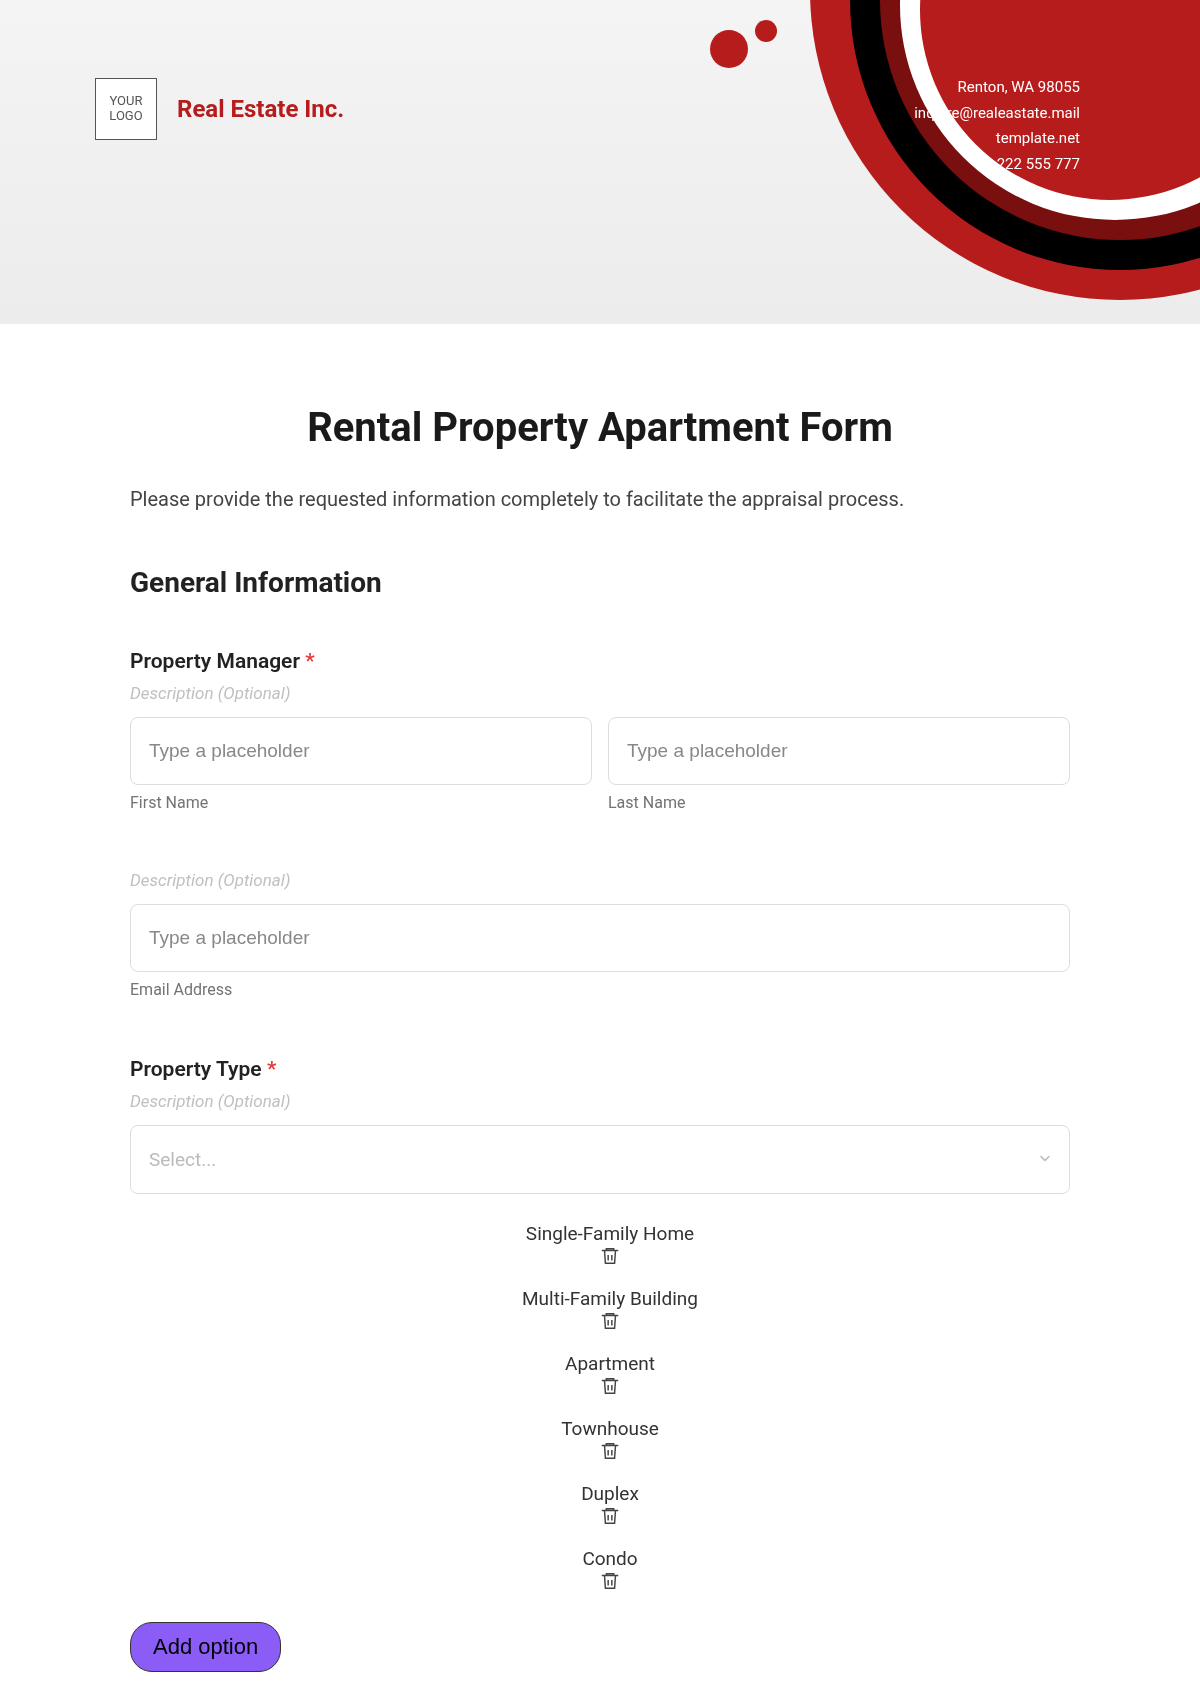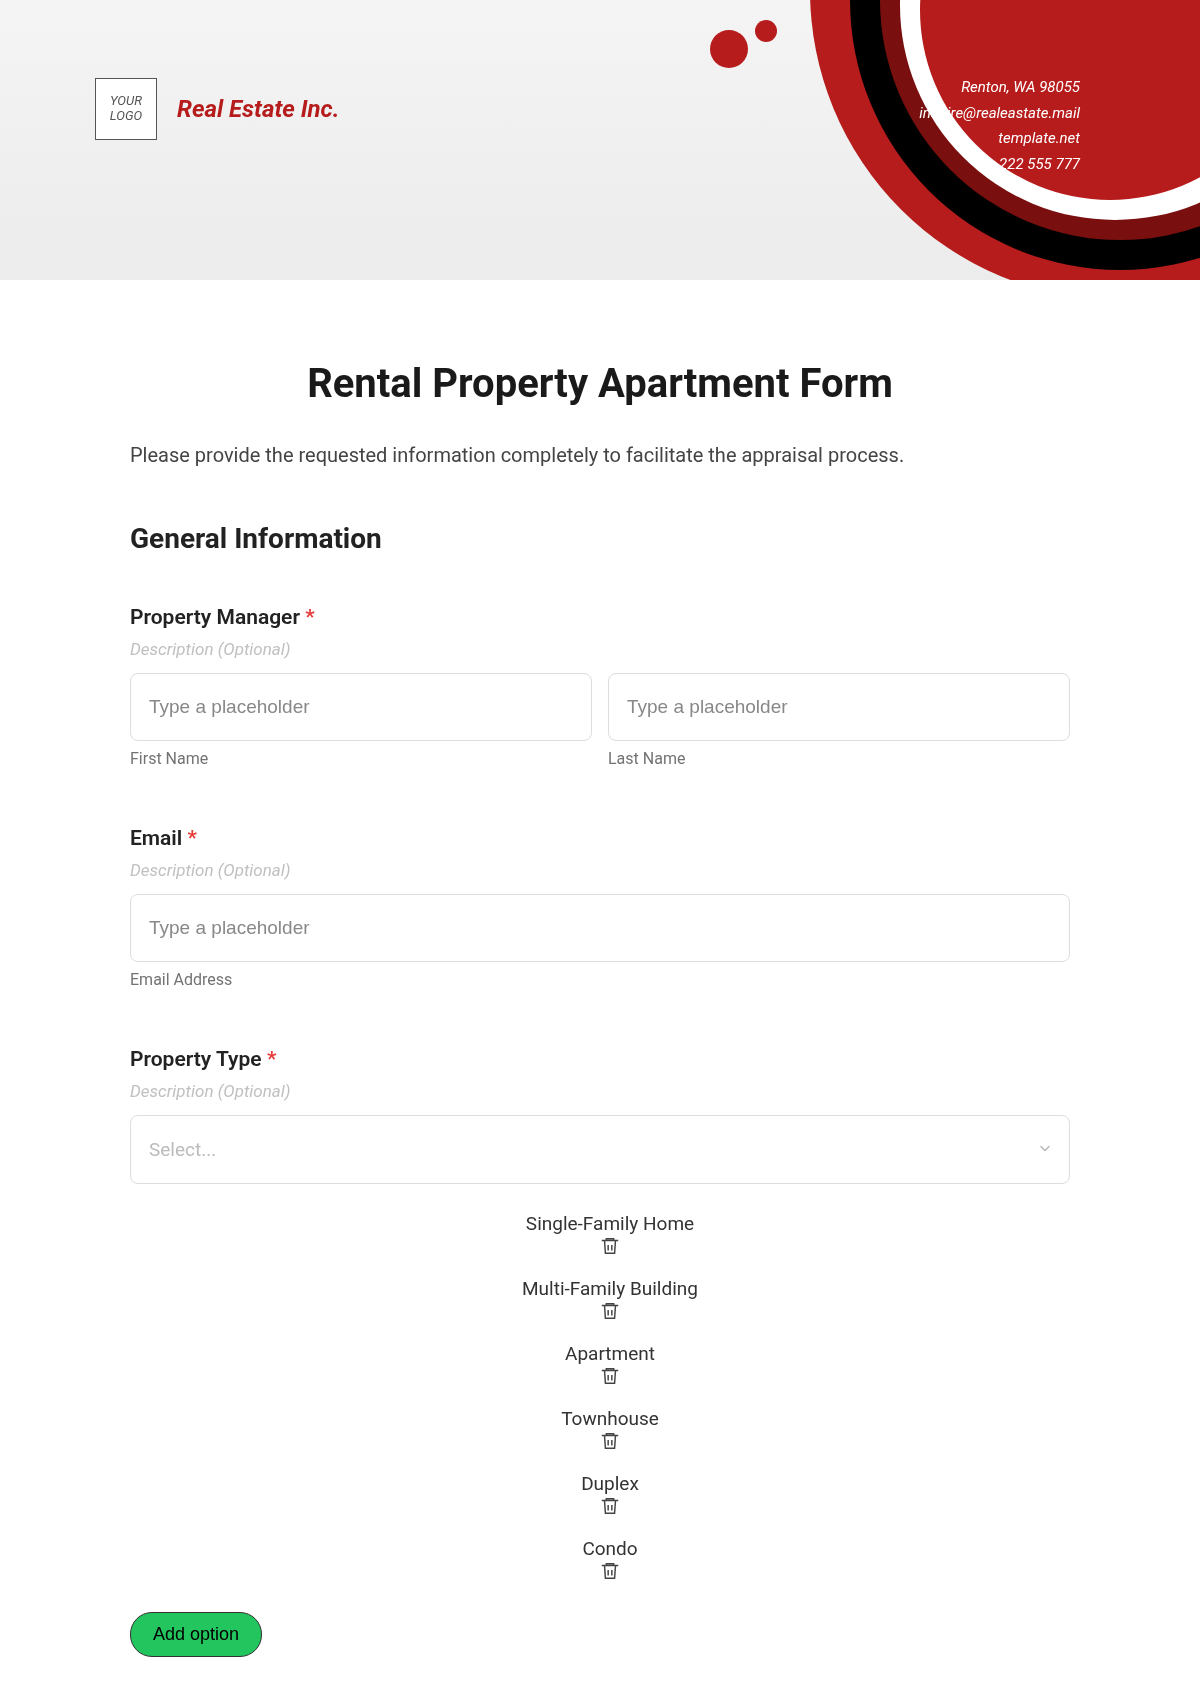--- a/index.html
+++ b/index.html
@@ -4,24 +4,23 @@
 <style>
 * { box-sizing: border-box; margin: 0; padding: 0; }
 body {
   font-family: -apple-system, BlinkMacSystemFont, "Segoe UI", Roboto, Helvetica, Arial, sans-serif;
   background: #fff;
   width: 1200px;
   color: #222;
 }
 .header {
   position: relative;
-  height: 280px;
+  height: 324px;
   background: linear-gradient(to bottom, #f4f4f4 0%, #ececec 100%);
   overflow: hidden;
-  font-style: italic;
 }
 .swirl {
   position: absolute;
   top: -80px;
   right: -80px;
   width: 620px;
   height: 460px;
 }
 .swirl .c1 { position:absolute; width:620px; height:620px; border-radius:50%; background:#b71c1c; right:-150px; top:-240px; }
 .swirl .c2 { position:absolute; width:540px; height:540px; border-radius:50%; background:#000; right:-110px; top:-190px; }
@@ -126,24 +125,24 @@
   justify-content:space-between;
   padding:10px 4px;
   font-size:19px;
   color:#333;
   flex-direction:column;
 }
 .trash { width:22px; height:22px; color:#444; cursor:pointer; }
 .add-option-btn {
   margin-top:20px;
   border:1.5px solid #333;
-  background:#22c55e;
+  background:#8b5cf6;
   border-radius:22px;
   padding:11px 22px;
-  font-size:18px;
+  font-size:22px;
   cursor:pointer;
   text-align:right;
 }
 .chev { position:absolute; right:16px; top:50%; transform:translateY(-50%); color:#bbb; }
 .select-wrap { position:relative; }
 </style>
 </head>
 <body>
 
 <div class="header">
@@ -186,23 +185,20 @@
         <div class="sublabel">First Name</div>
       </div>
       <div>
         <input class="text-input" placeholder="Type a placeholder" style="">
         <div class="sublabel">Last Name</div>
       </div>
     </div>
   </div>
 
   <div class="field-group">
-    <div class="field-label">
-      <span>Email</span> <span class="req">*</span>
-    </div>
     <div class="desc-hint">Description (Optional)</div>
     <input class="text-input" placeholder="Type a placeholder" style="">
     <div class="sublabel">Email Address</div>
   </div>
 
   <div class="field-group">
     <div class="field-label">
       <span>Property Type</span> <span class="req">*</span>
     </div>
     <div class="desc-hint">Description (Optional)</div>

